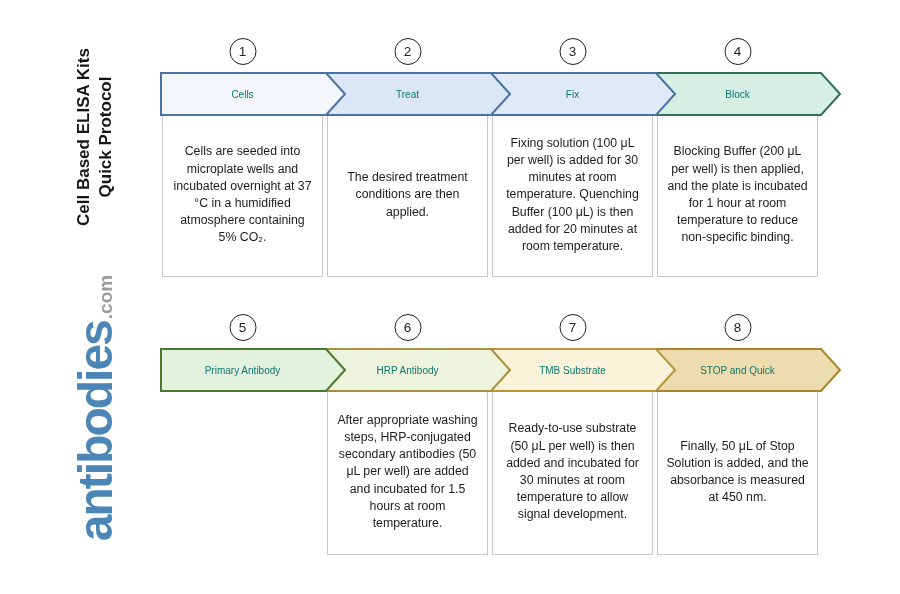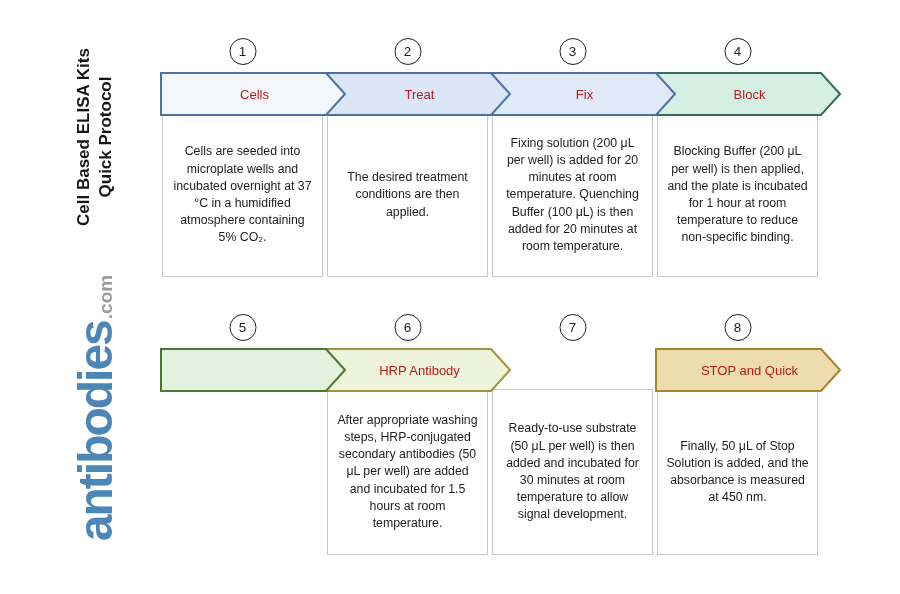--- a/index.html
+++ b/index.html
@@ -35,21 +35,21 @@
     position:absolute;top:0;left:50%;transform:translateX(-50%);
     width:27px;height:27px;border:1.6px solid #1f1f1f;border-radius:50%;
     background:#fff;display:flex;align-items:center;justify-content:center;
     font-size:13.5px;color:#1f1f1f;box-sizing:border-box;
   }
   .arrow{position:absolute;top:34px;left:0;width:187px;height:44px;}
   .arrow svg{display:block;}
   .arrow-label{
     position:absolute;top:0;left:0;width:165px;height:44px;
     display:flex;align-items:center;justify-content:center;
-    font-size:13px;color:#b91c1c;margin-left:12px;
+    font-size:10px;color:#0f766e;
   }
   .desc{
     position:absolute;left:2px;top:75px;width:161px;box-sizing:border-box;
     border:1.5px solid #c8c8c8;background:#fff;
     display:flex;align-items:center;justify-content:center;
     text-align:center;font-size:12.3px;line-height:1.4;color:#1d1d1d;
     padding:6px 8px;
   }
   .row1 .desc{height:164px;}
   .row2 .desc{height:166px;}
@@ -105,21 +105,21 @@
       <div class="badge">
           <span>3</span>
         </div>
       <div class="arrow">
         <svg width="187" height="44" viewBox="0 0 187 44">
           <polygon points="1,1 166,1 185,22 166,43 1,43" stroke-width="2" fill="#dfe9f7" stroke="#4a72a3"></polygon>
         </svg>
         <span class="arrow-label">Fix</span>
       </div>
       <div class="desc">
-          <span>Fixing solution (200 μL per well) is added for 20 minutes at room temperature. Quenching Buffer (100 μL) is then added for 20 minutes at room temperature.</span>
+          <span>Fixing solution (100 μL per well) is added for 30 minutes at room temperature. Quenching Buffer (100 μL) is then added for 20 minutes at room temperature.</span>
         </div>
     </div>
 
     <div class="step col3">
       <div class="badge">
           <span>4</span>
         </div>
       <div class="arrow">
         <svg width="187" height="44" viewBox="0 0 187 44">
           <polygon points="1,1 166,1 185,22 166,43 1,43" stroke-width="2" fill="#d6efe4" stroke="#356e58"></polygon>
@@ -136,20 +136,21 @@
   <div class="row row2">
 
     <div class="step col0">
       <div class="badge">
           <span>5</span>
         </div>
       <div class="arrow">
         <svg width="187" height="44" viewBox="0 0 187 44">
           <polygon points="1,1 166,1 185,22 166,43 1,43" stroke-width="2" fill="#e3f1df" stroke="#49792f"></polygon>
         </svg>
+        <span class="arrow-label">Primary Antibody</span>
       </div>
     </div>
 
     <div class="step col1">
       <div class="badge">
           <span>6</span>
         </div>
       <div class="arrow">
         <svg width="187" height="44" viewBox="0 0 187 44">
           <polygon points="1,1 166,1 185,22 166,43 1,43" stroke-width="2" fill="#eef3db" stroke="#a6913f"></polygon>
@@ -158,20 +159,26 @@
       </div>
       <div class="desc">
           <span>After appropriate washing steps, HRP-conjugated secondary antibodies (50 μL per well) are added and incubated for 1.5 hours at room temperature.</span>
         </div>
     </div>
 
     <div class="step col2">
       <div class="badge">
           <span>7</span>
         </div>
+      <div class="arrow">
+        <svg width="187" height="44" viewBox="0 0 187 44">
+          <polygon points="1,1 166,1 185,22 166,43 1,43" stroke-width="2" fill="#f9f4d9" stroke="#b6953e"></polygon>
+        </svg>
+        <span class="arrow-label">TMB Substrate</span>
+      </div>
       <div class="desc">
           <span>Ready-to-use substrate (50 μL per well) is then added and incubated for 30 minutes at room temperature to allow signal development.</span>
         </div>
     </div>
 
     <div class="step col3">
       <div class="badge">
           <span>8</span>
         </div>
       <div class="arrow">

